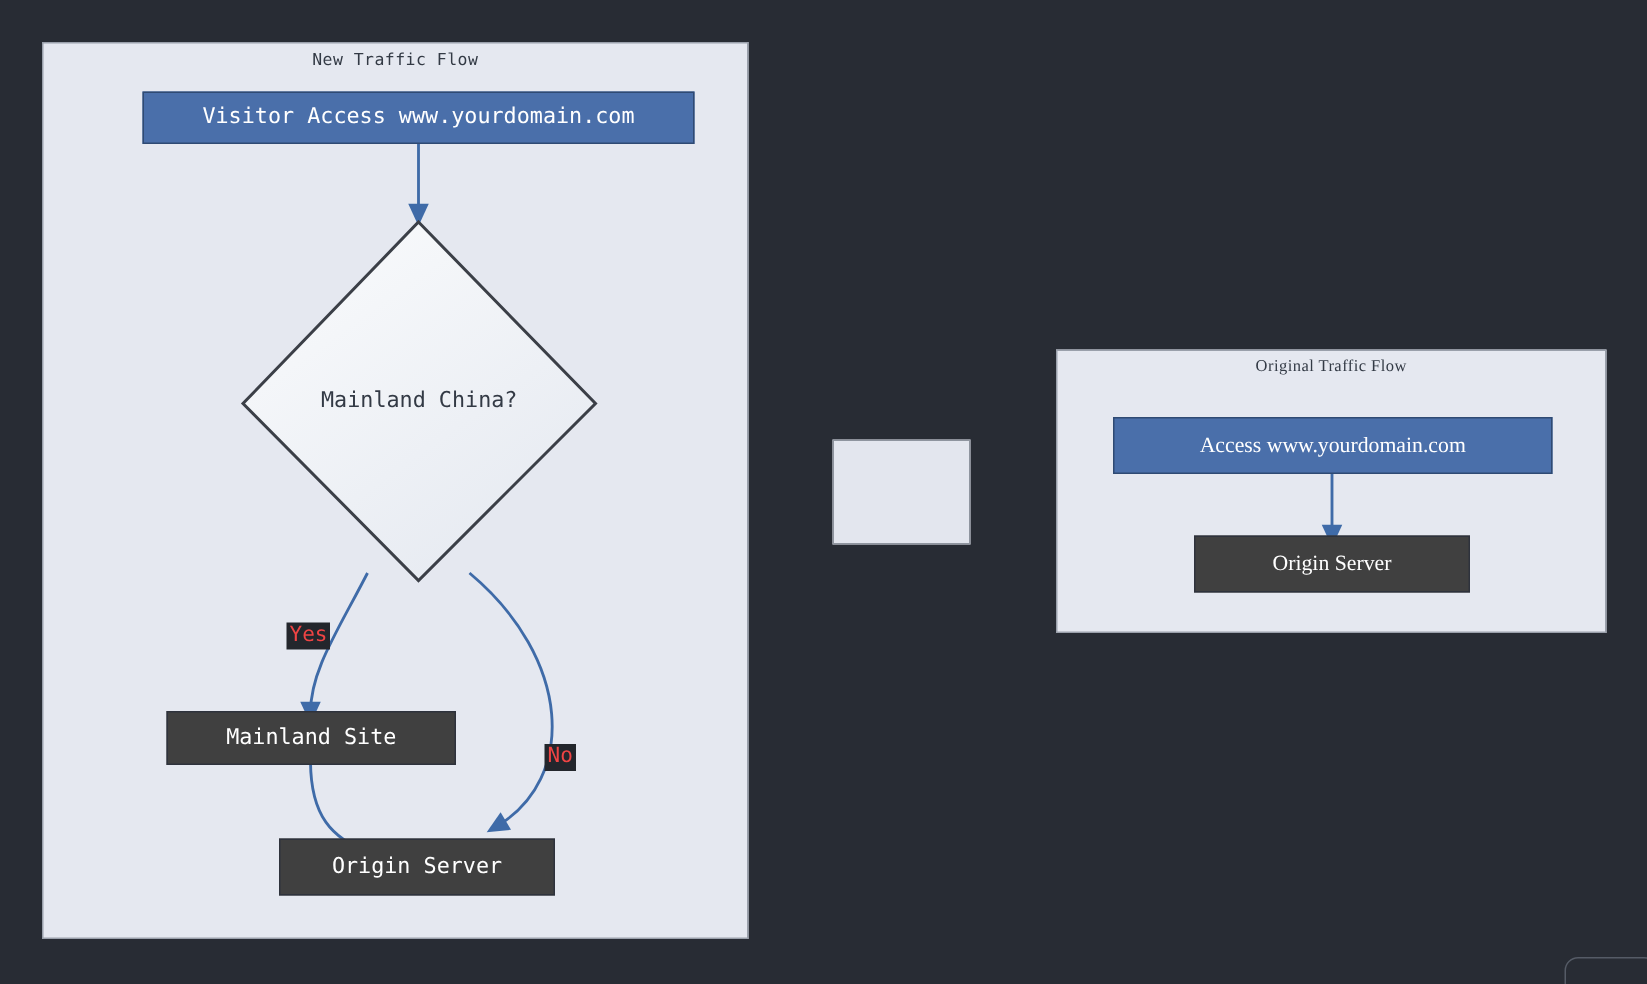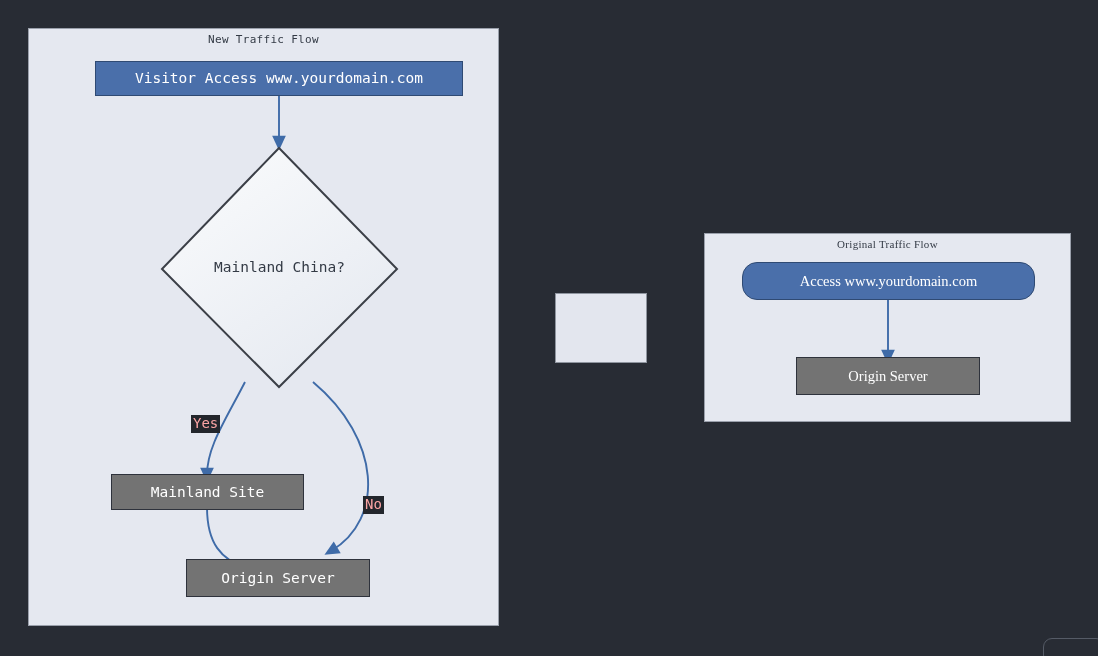--- a/index.html
+++ b/index.html
@@ -37,41 +37,41 @@
     color: #ffffff;
     font-size: 14.5px;
     line-height: 1.25;
     white-space: nowrap;
   }
   .node.blue {
     background: #4a6faa;
     border: 1.5px solid #2f4a73;
   }
   .node.dark {
-    background: #737373;
+    background: #404040;
     border: 1.5px solid #2e323c;
   }
 
   .diamond-wrap { position: absolute; }
   .diamond-label {
     position: absolute;
     left: 0; right: 0; top: 50%;
     transform: translateY(-50%);
     text-align: center;
     color: #333a45;
     font-size: 14.5px;
     line-height: 1.5;
     white-space: nowrap;
     pointer-events: none;
   }
 
   .edge-label {
     position: absolute;
     background: #23262c;
-    color: #fca5a5;
+    color: #ef4444;
     font-size: 14px;
     padding: 1px 2px 2px 2px;
     line-height: 1.1;
     white-space: nowrap;
   }
 
   .edges { position: absolute; left: 0; top: 0; overflow: visible; }
 
   .ghost-panel {
     position: absolute;
@@ -147,21 +147,21 @@
   <div class="ghost-panel" style="left:555px; top:293px; width:92px; height:70px;"></div>
 
   <div class="panel" style="left:704px; top:233px; width:367px; height:189px;font-family:Liberation Serif, serif;">
 
     <div class="panel-title" style="top:4px;">Original Traffic Flow</div>
 
     <svg class="edges" width="367" height="189">
       <path d="M183,66 L183,123" stroke="#3f6ba8" stroke-width="1.9" fill="none" marker-end="url(#ah)"></path>
     </svg>
 
-    <div class="node blue" style="left:37px; top:28px; width:293px; height:38px;border-radius:15px;">
+    <div class="node blue" style="left:37px; top:44px; width:293px; height:38px;">
       <span>Access www.yourdomain.com</span>
     </div>
 
     <div class="node dark" style="left:91px; top:123px; width:184px; height:38px;">
       <span>Origin Server</span>
     </div>
   </div>
 
   <div class="corner-widget" style="left:1043px; top:638px; width:62px; height:26px;"></div>
 

